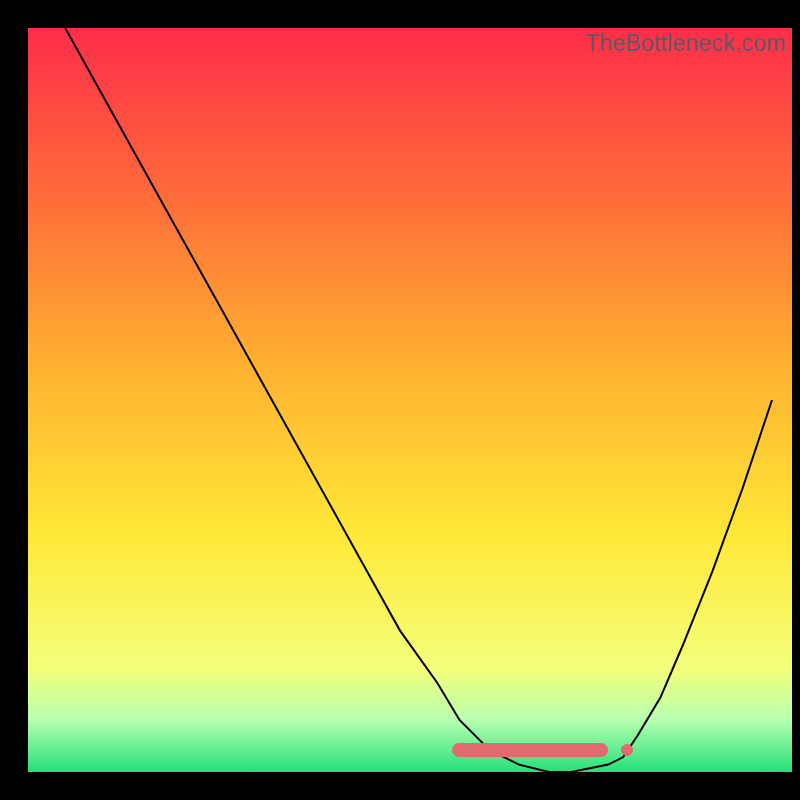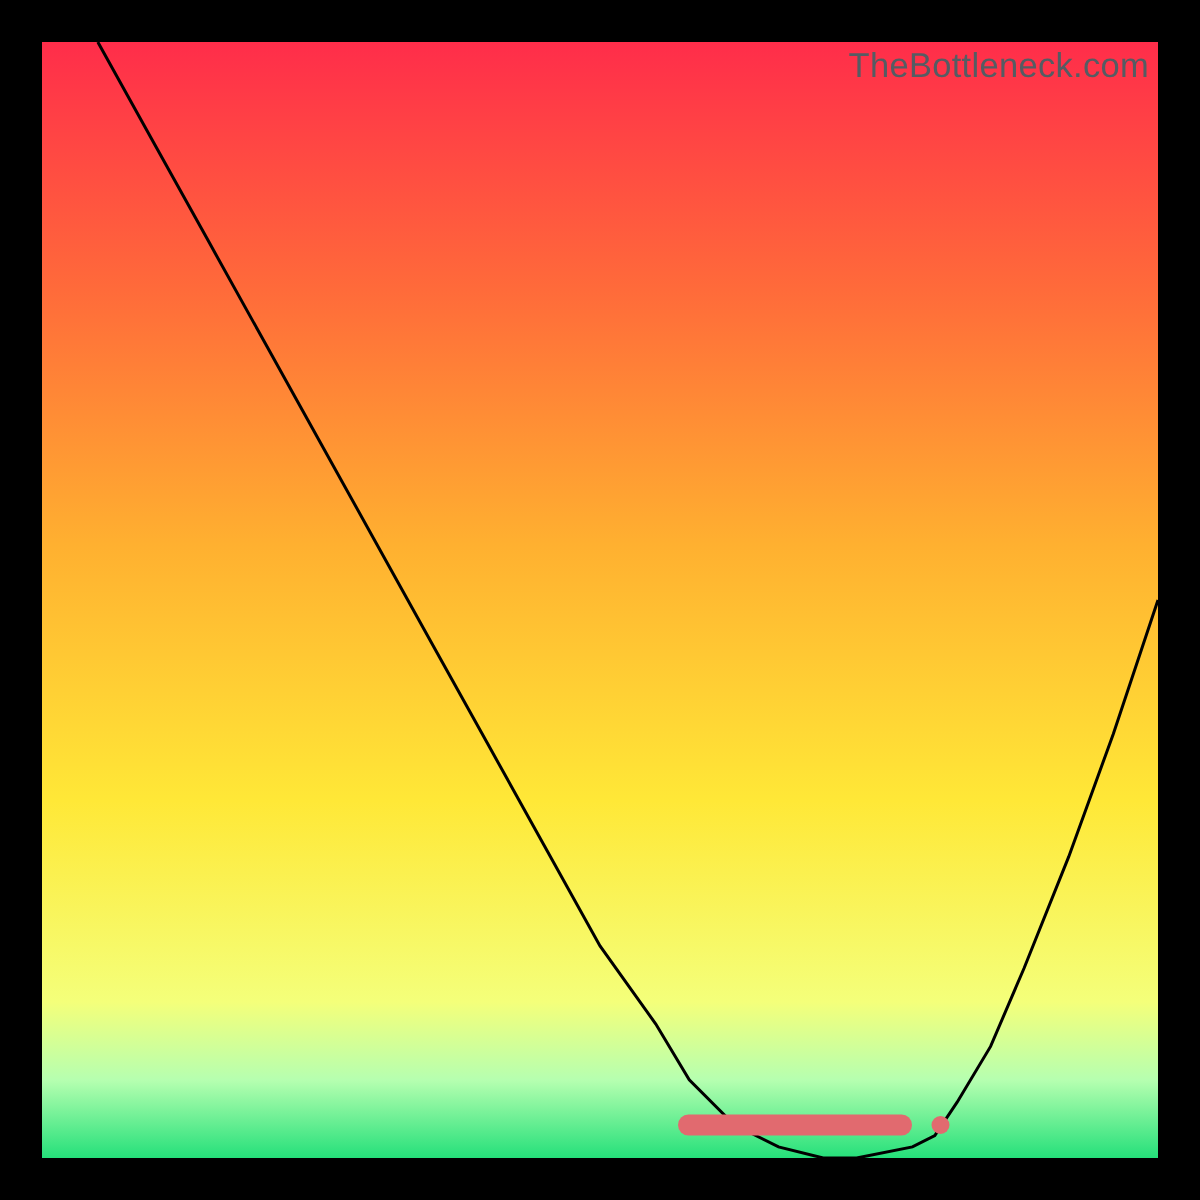--- a/index.html
+++ b/index.html
@@ -29,20 +29,21 @@
     background: linear-gradient(
       to bottom,
       var(--c-top) 0%,
       var(--c-upper) 22%,
       var(--c-mid1) 45%,
       var(--c-mid2) 68%,
       var(--c-low1) 86%,
       var(--c-low2) 93%,
       var(--c-bottom) 100%
     );
+    padding-left: 20px;
   }
   .watermark {
     position: absolute;
     top: 2px;
     right: 6px;
     color: #555c63;
     font-size: 23px;
     font-weight: 500;
     letter-spacing: 0.2px;
     user-select: none;

